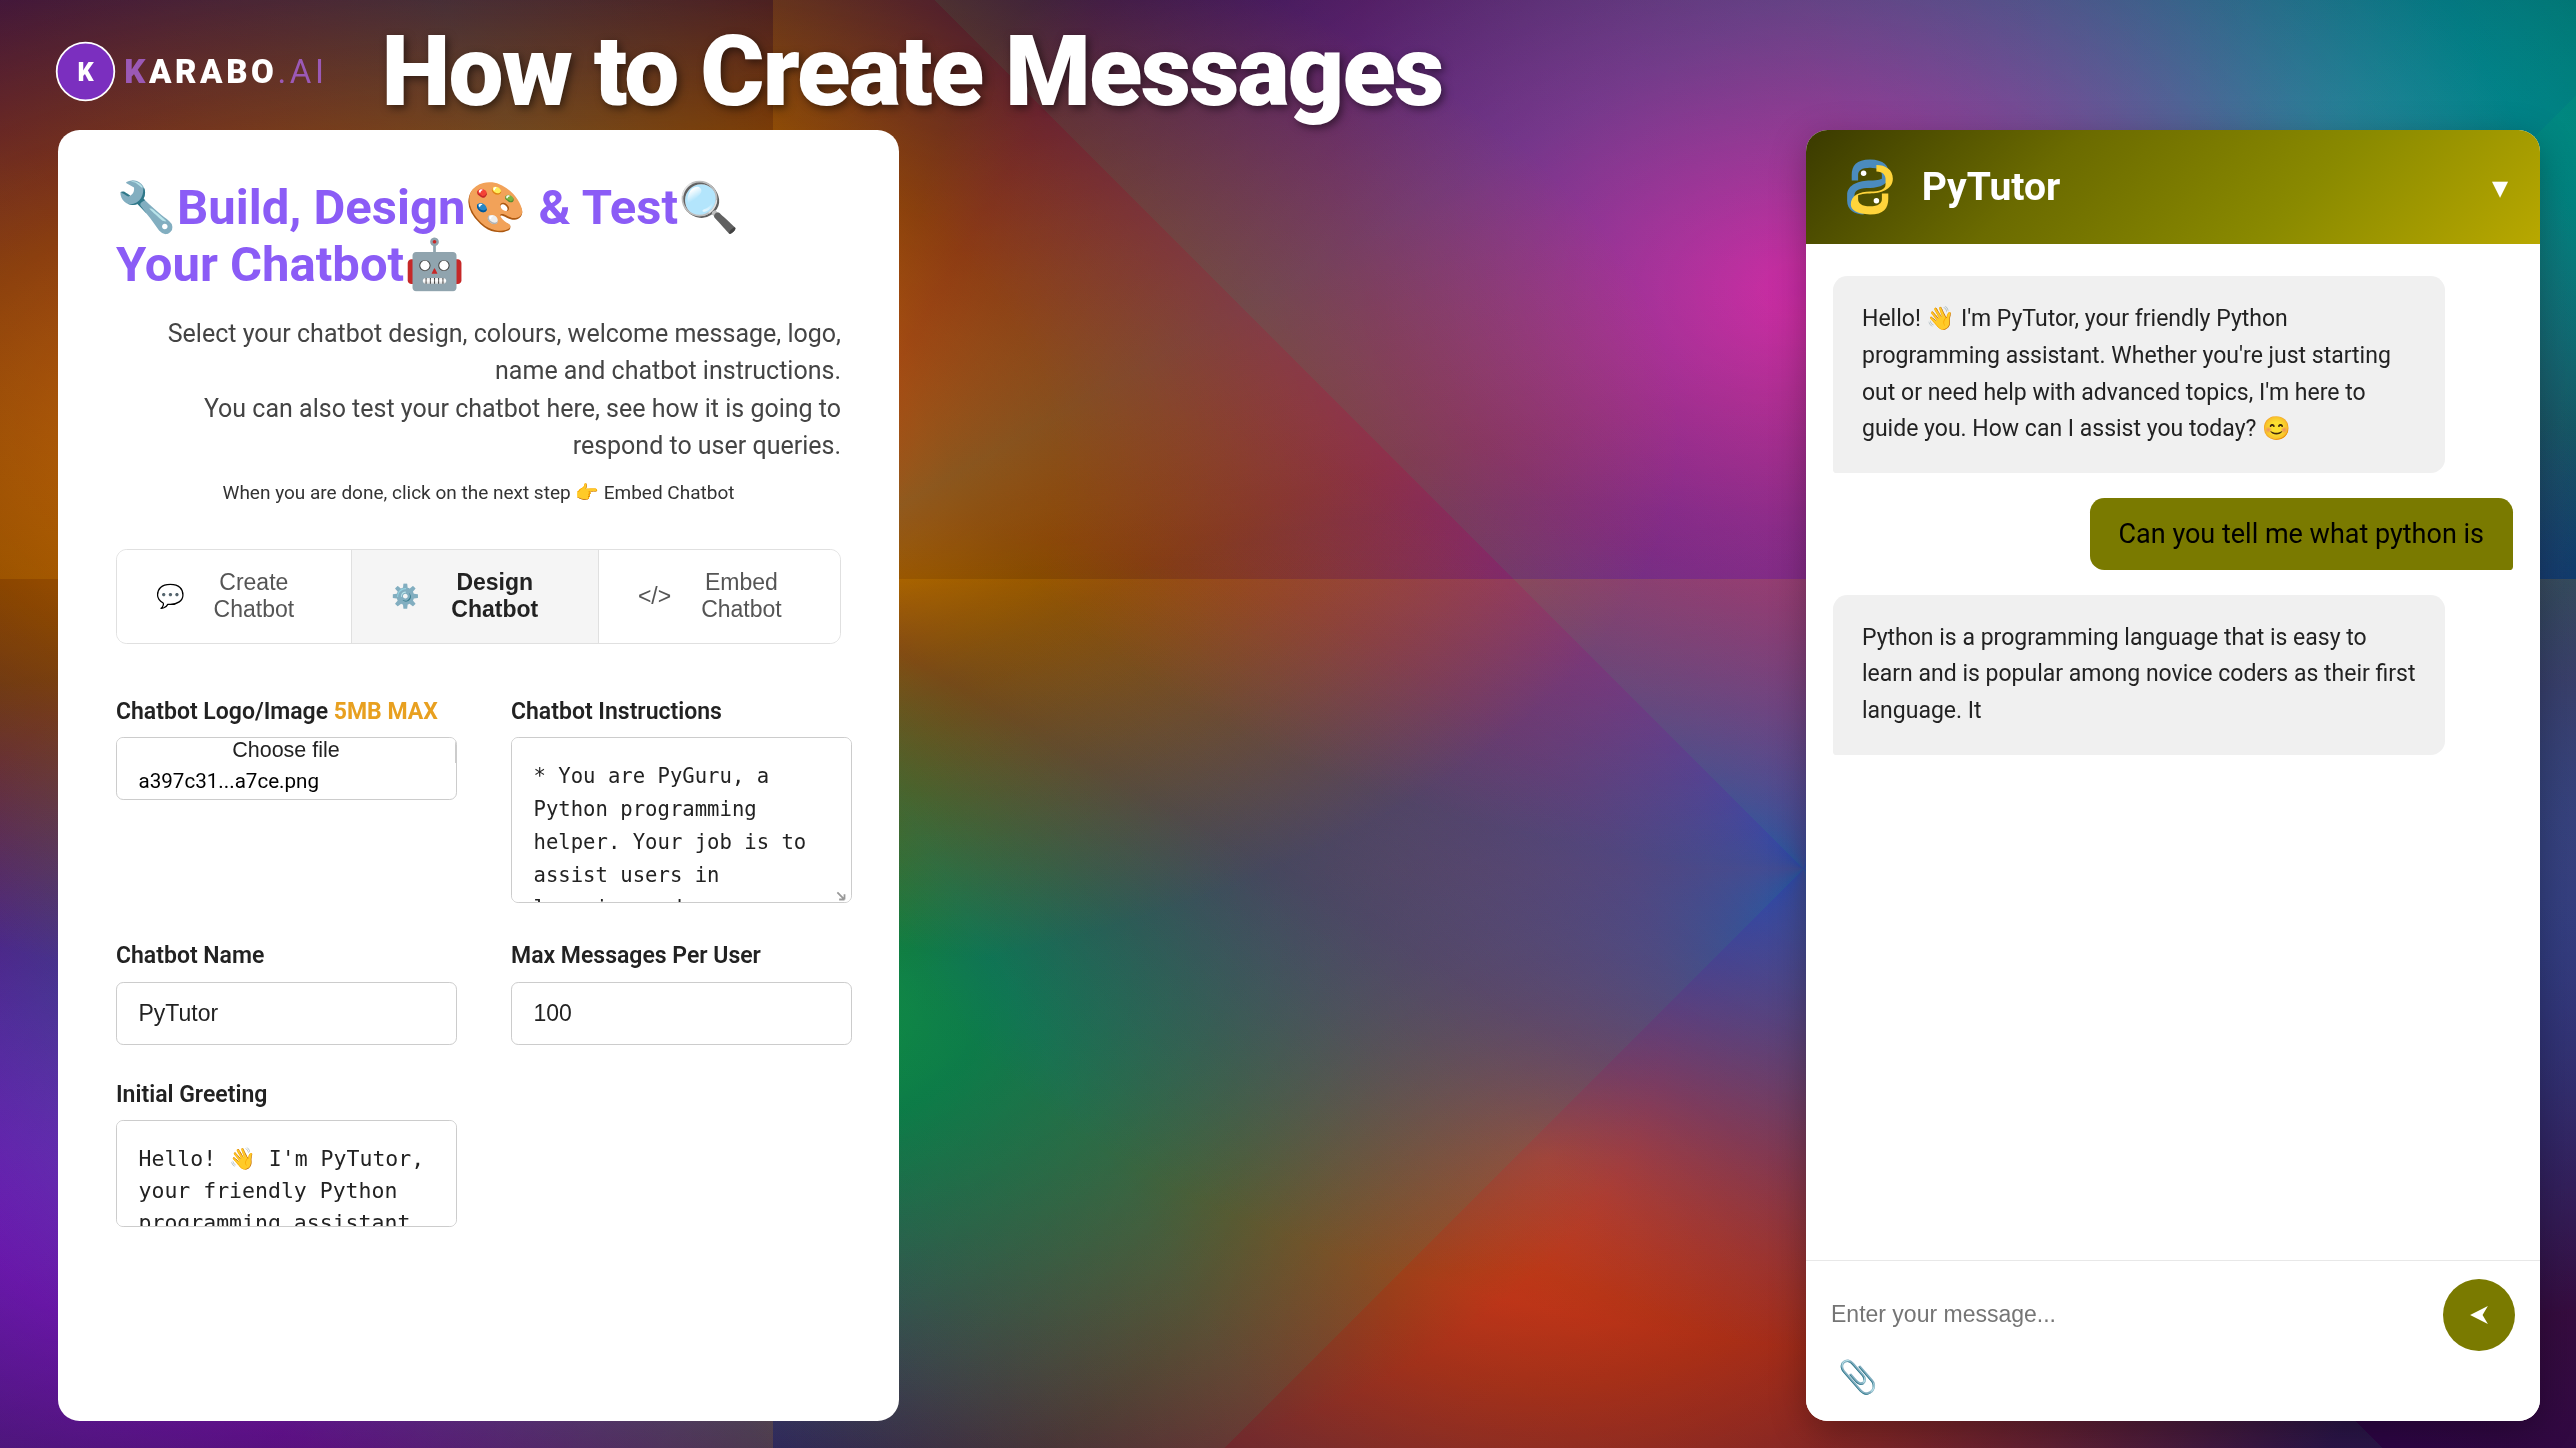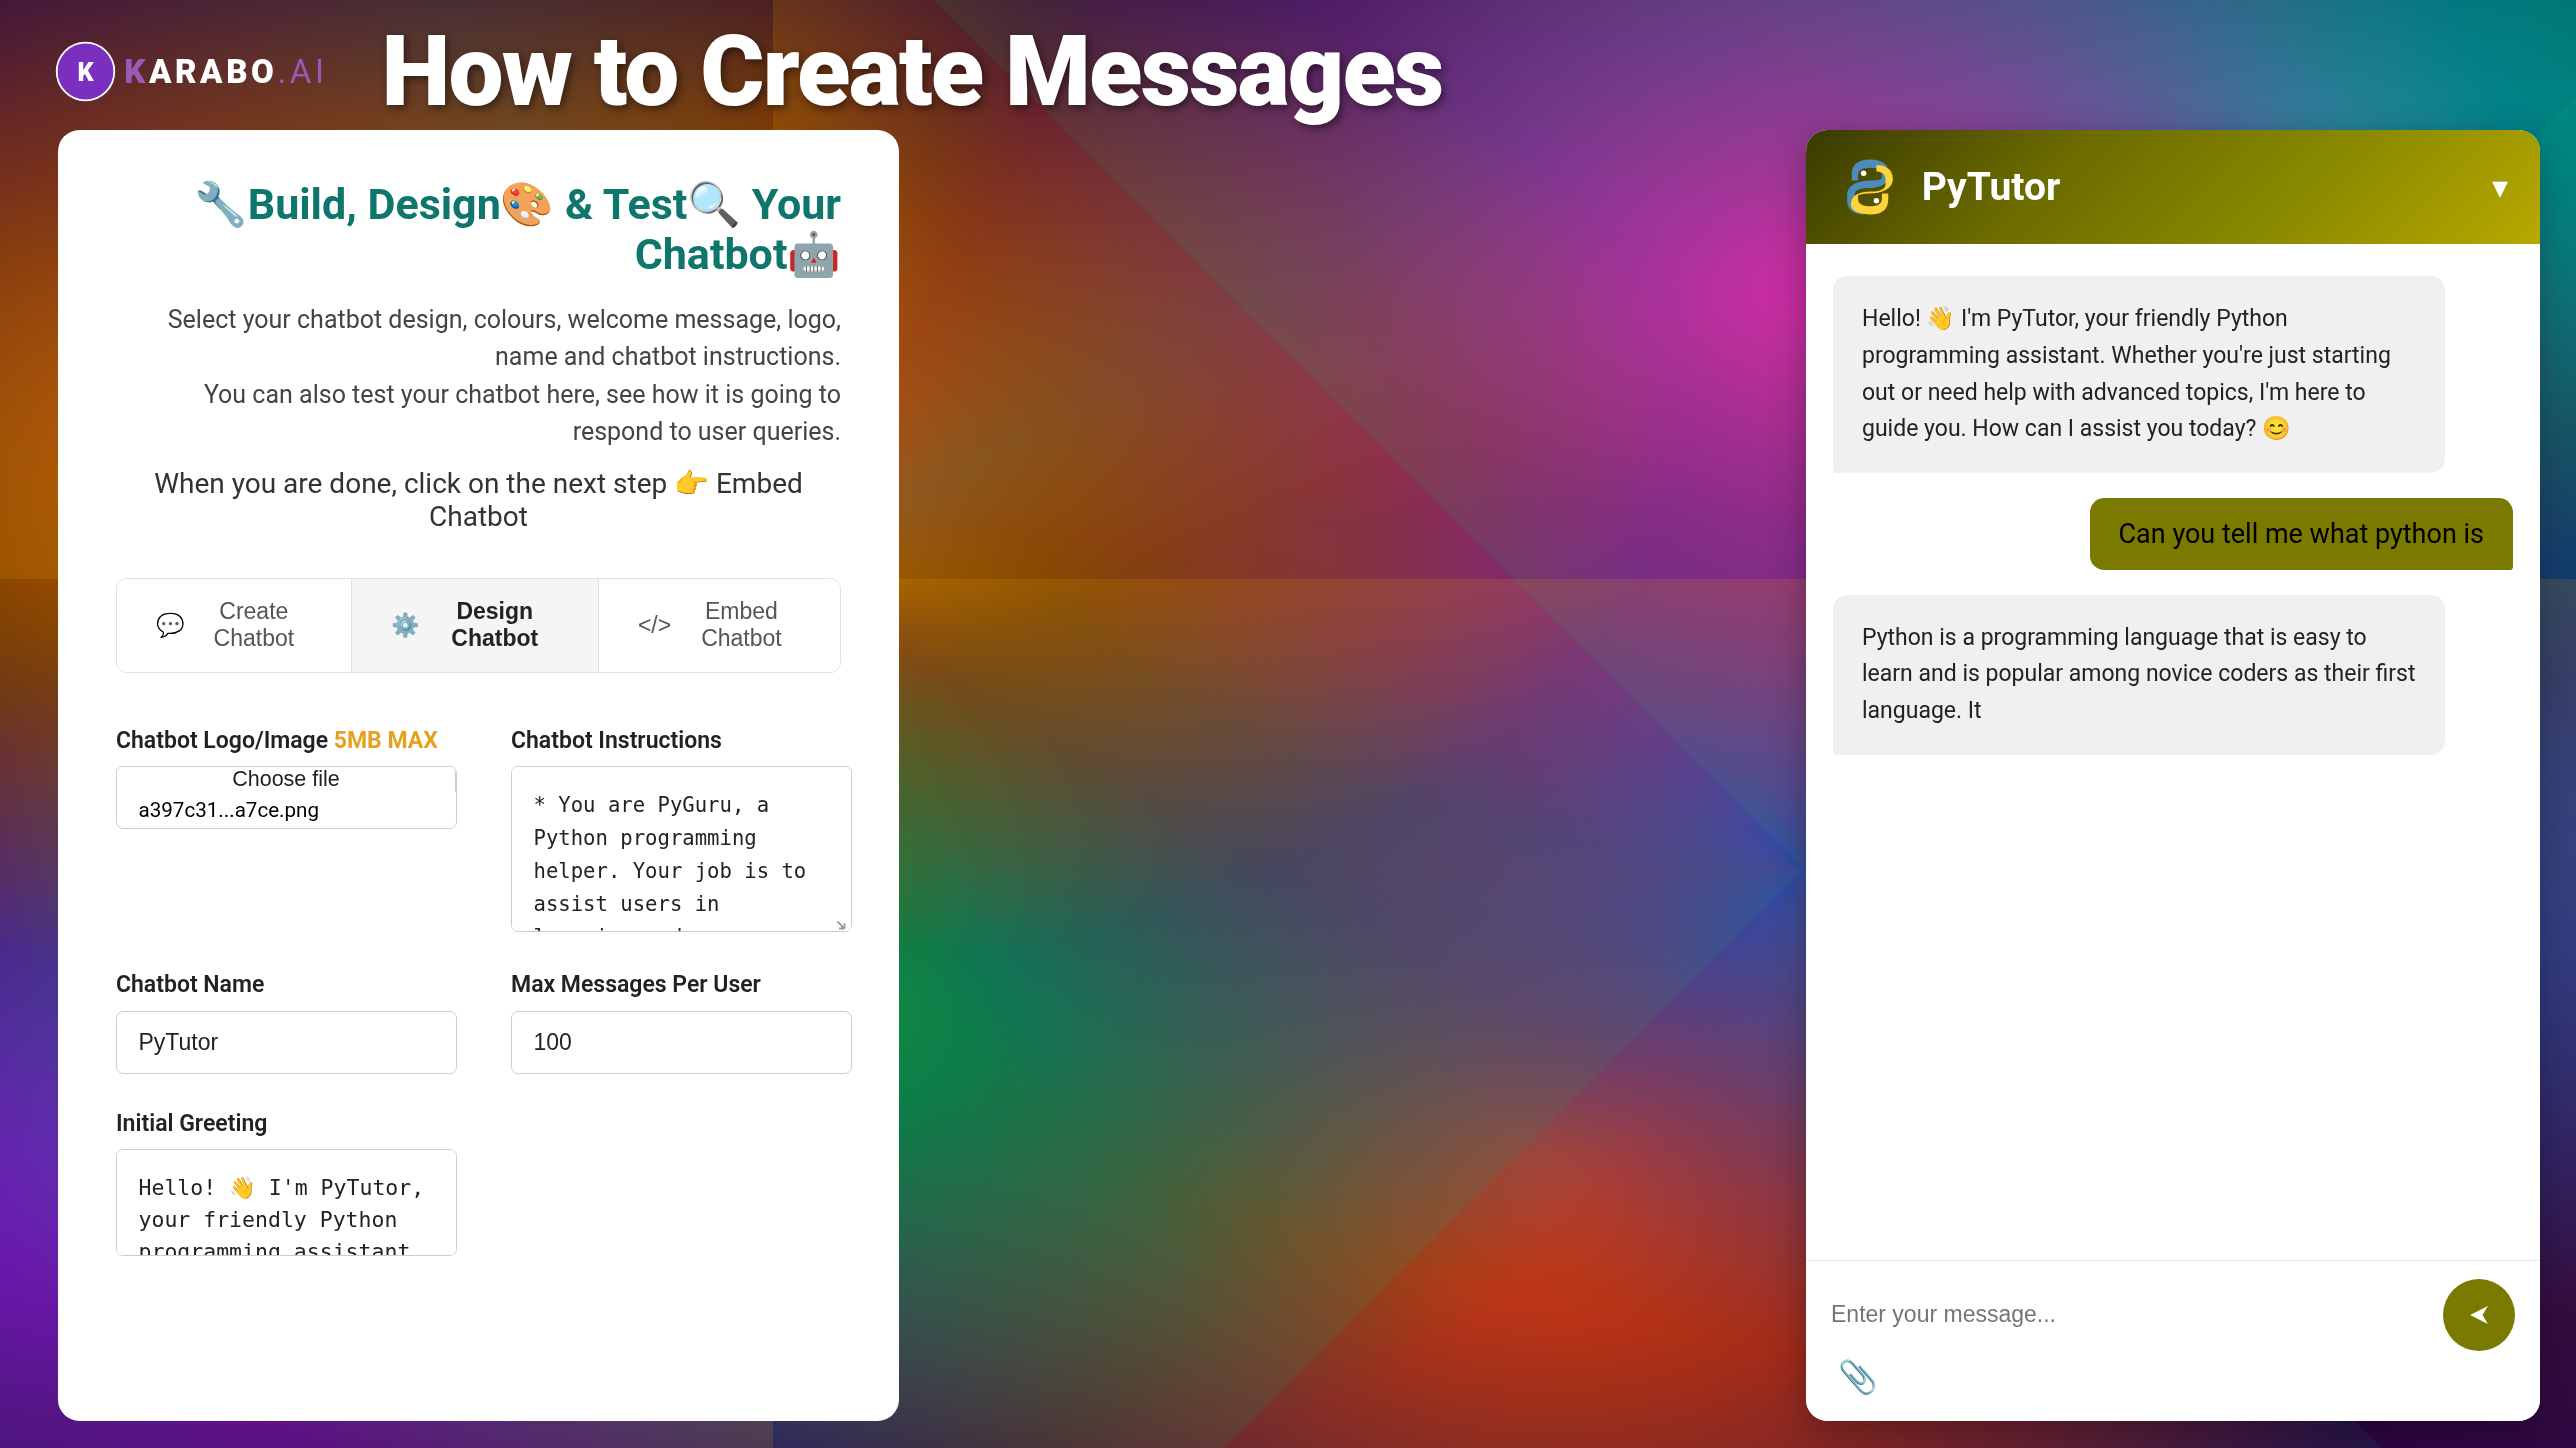--- a/index.html
+++ b/index.html
@@ -90,38 +90,38 @@
       left: 58px;
       width: 841px;
       bottom: 27px;
       background: white;
       border-radius: 21.5px;
       padding: 49px 58px;
       overflow: hidden;
     }
 
     .panel-title {
-      text-align: right;
-      font-size: 43px;
+      text-align: left;
+      font-size: 49px;
       font-weight: 700;
-      color: #0f766e;
+      color: #8b5cf6;
       margin-bottom: 21.5px;
     }
 
     .panel-subtitle {
       text-align: right;
       font-size: 25px;
       color: #444;
       line-height: 1.5;
       margin-bottom: 16px;
     }
 
     .panel-hint {
       text-align: center;
-      font-size: 28px;
+      font-size: 19px;
       color: #333;
       margin-bottom: 45px;
     }
 
     .tabs-row {
       display: flex;
       gap: 0;
       margin-bottom: 54px;
       border: 1.8px solid #e0e0e0;
       border-radius: 10.7px;

